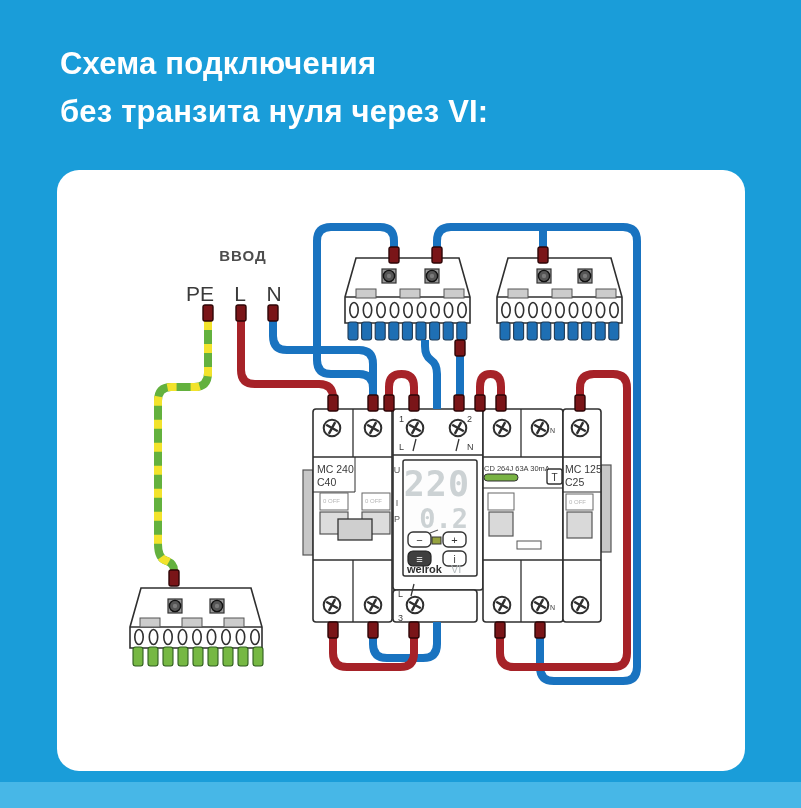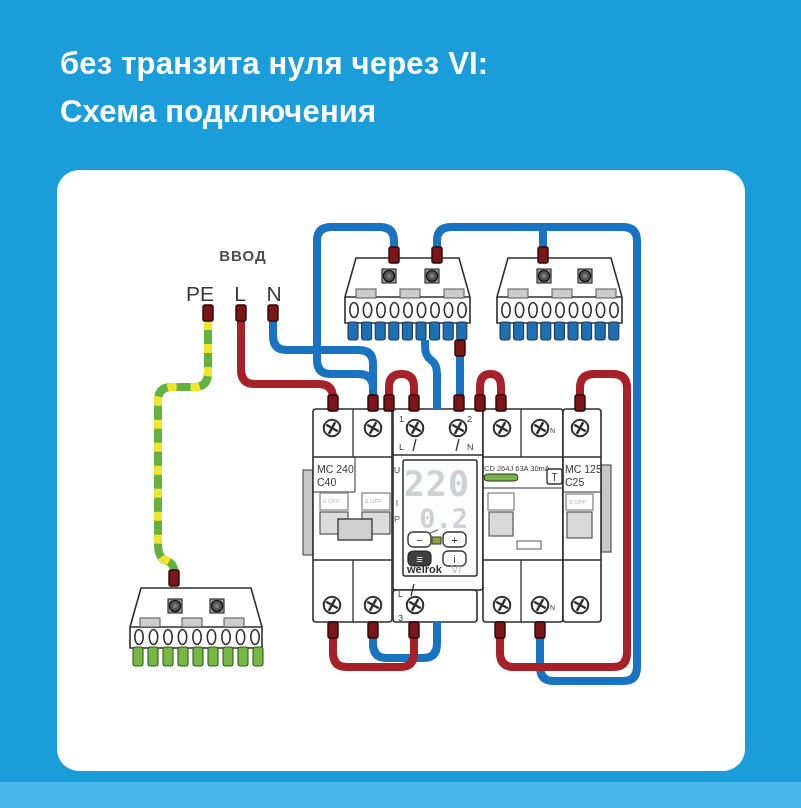--- a/index.html
+++ b/index.html
@@ -23,22 +23,22 @@
   svg text{font-family:"Liberation Sans", sans-serif;}
   .seg{font-family:"DejaVu Sans Mono", monospace;font-weight:bold;fill:#ccd2d4;}
   .devtxt{fill:#3a3a3a;font-size:10.5px;}
   .tinytxt{fill:#b5b5b5;font-size:6px;}
   .termtxt{fill:#3a3a3a;font-size:9px;}
 </style>
 </head>
 <body>
 
 <div class="title">
+  <div>Схема подключения</div>
   <div>без транзита нуля через VI:</div>
-  <div>Схема подключения</div>
 </div>
 
 <div class="card">
 <svg width="688" height="601" viewBox="0 0 688 601" xmlns="http://www.w3.org/2000/svg">
   <defs>
     <g id="scr">
       <circle r="8.3" fill="#ffffff" stroke="#2f2f2f" stroke-width="2"></circle>
       <path d="M-5.8,-3.2 L5.8,3.2 M-3.2,5.8 L3.2,-5.8" stroke="#2f2f2f" stroke-width="2.4"></path>
     </g>
     <g id="bscr">

